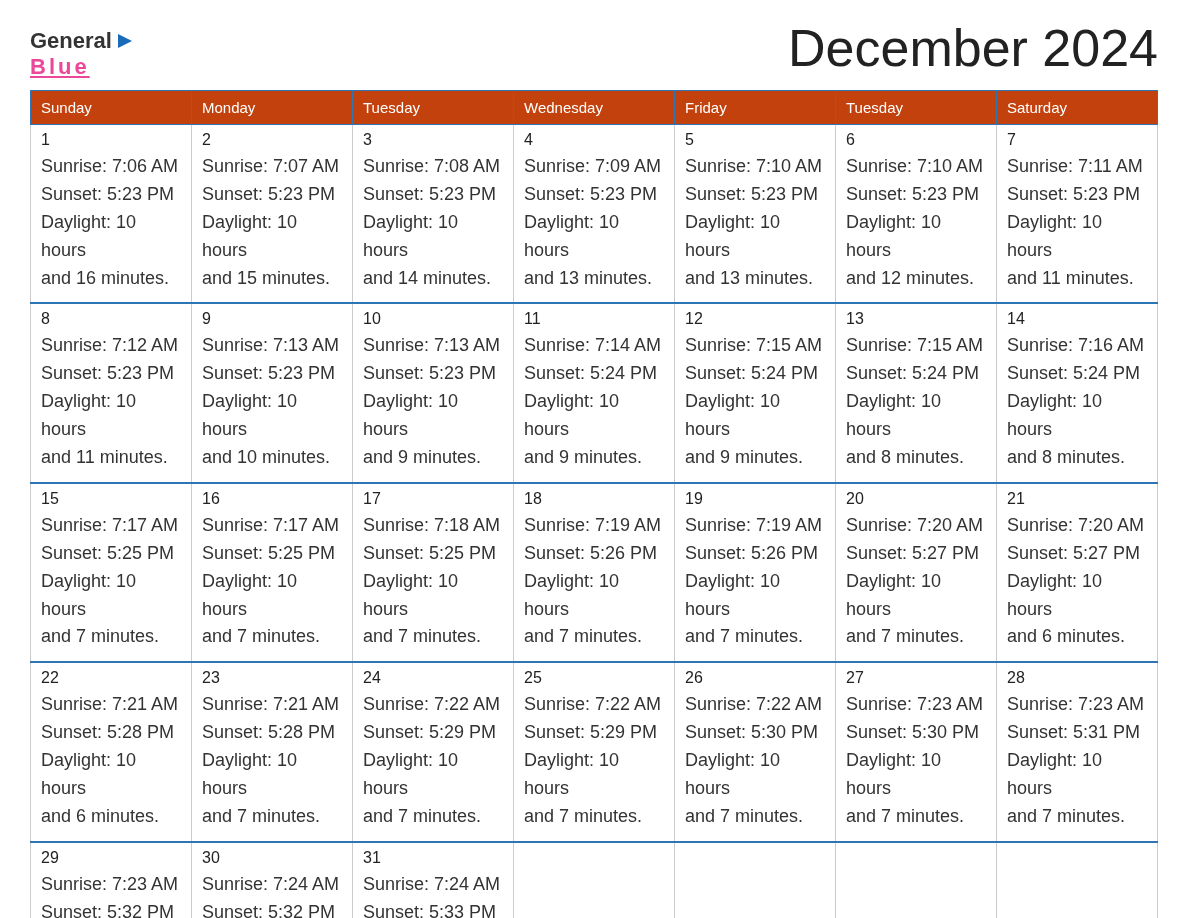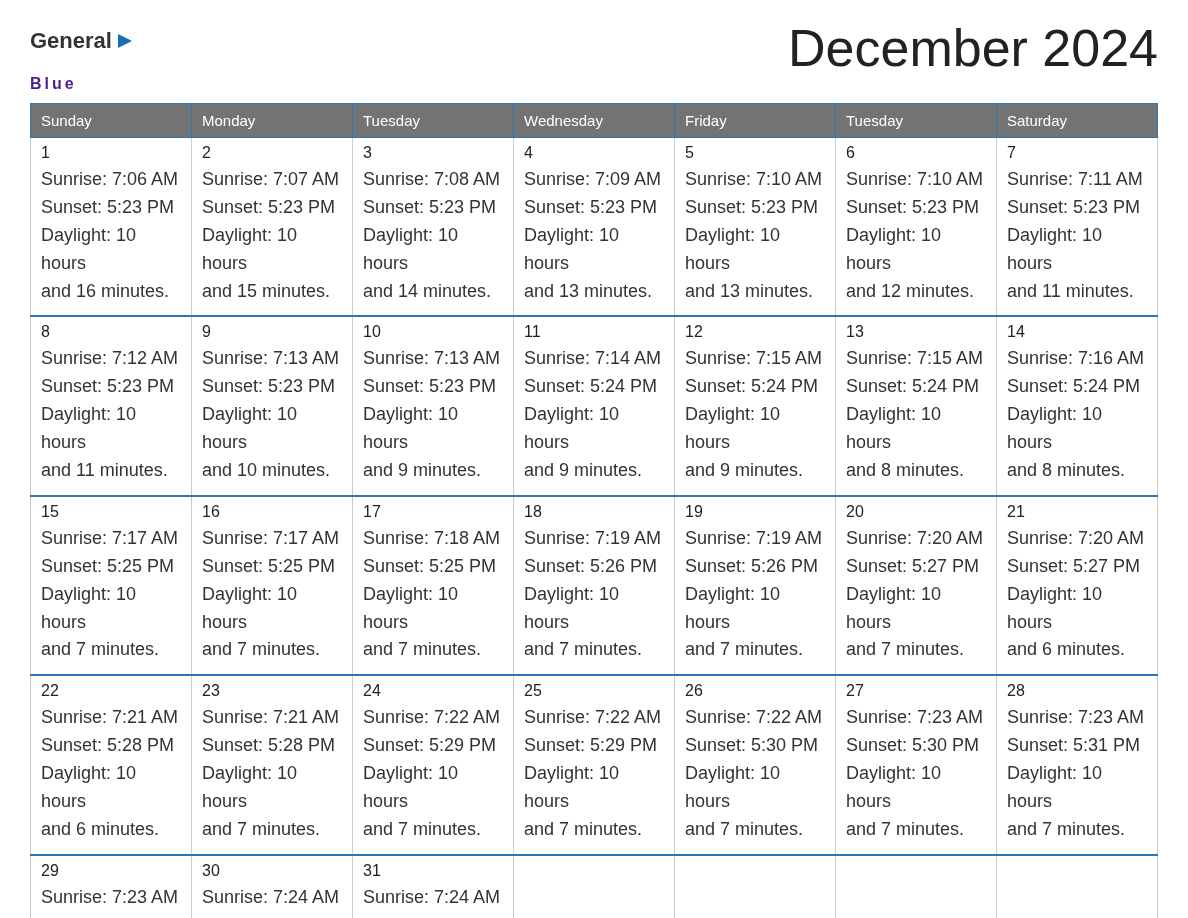--- a/index.html
+++ b/index.html
@@ -14,21 +14,20 @@
       display: flex;
       justify-content: space-between;
       align-items: flex-start;
       margin-bottom: 10px;
     }
     .logo {
       display: flex;
       flex-direction: column;
       align-items: flex-start;
       padding-top: 8px;
-      gap: 21px;
     }
     .logo-general {
       font-size: 22px;
       font-weight: bold;
       color: #333;
     }
     .title-block {
       text-align: right;
     }
     .month-title {
@@ -41,21 +40,21 @@
       font-size: 20px;
       color: #555;
       margin-top: 4px;
     }
     .calendar {
       width: 100%;
       border-collapse: collapse;
       margin-top: 10px;
     }
     .calendar thead th {
-      background-color: #737373;
+      background-color: #c2410c;
       color: #fff;
       font-size: 15px;
       font-weight: normal;
       text-align: left;
       padding: 8px 10px;
       border: 1px solid #2e75b6;
     }
     .calendar tbody td {
       width: 14.28%;
       vertical-align: top;
@@ -95,21 +94,21 @@
 
 <div class="header">
   <div class="logo">
     <div class="logo-row">
       <span class="logo-general">General</span>
       <svg width="22" height="22" viewBox="0 0 22 22" style="margin-left:2px;margin-bottom:0px;">
         <polygon points="4,4 18,11 4,18" fill="#1a6bba"></polygon>
       </svg>
     </div>
     <div>
-      <span style="font-size:16px;font-weight:bold;color:#4c1d95;letter-spacing:3px;">Blue</span>
+      <span style="font-size:22px;font-weight:bold;color:#ec4899;letter-spacing:3px;text-decoration:underline;">Blue</span>
     </div>
   </div>
   <div class="title-block">
     <div class="month-title">December 2024</div>
   </div>
 </div>
 
 <table class="calendar">
   <thead>
     <tr>

